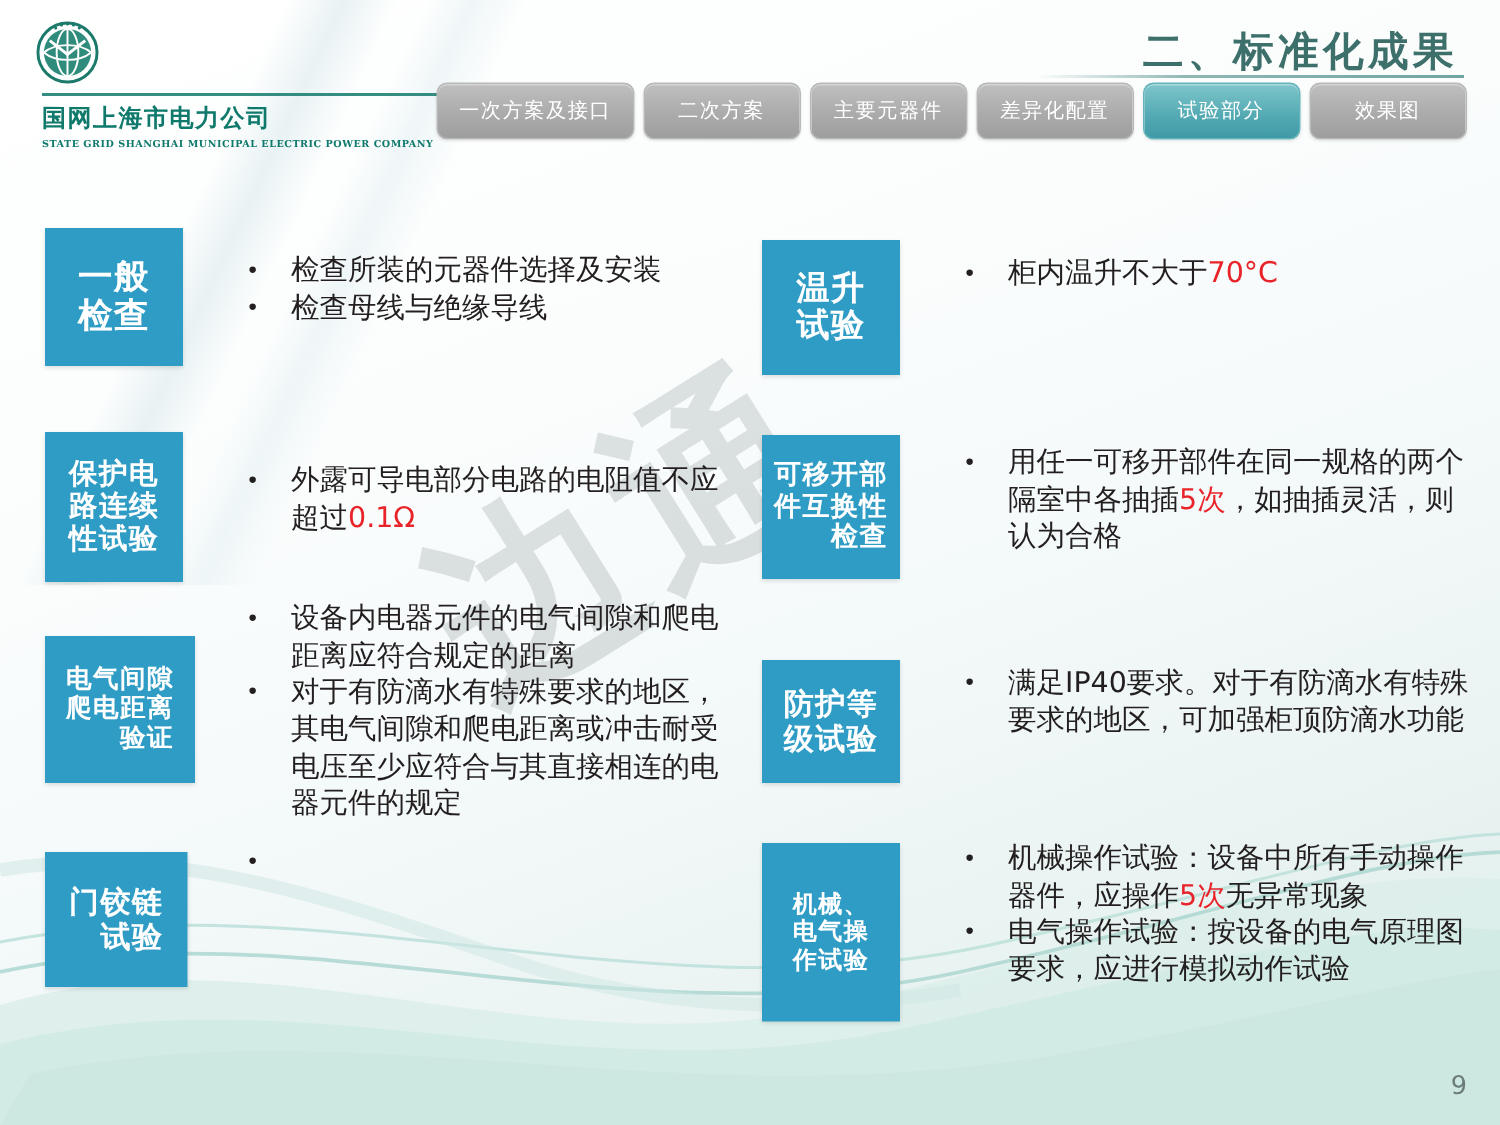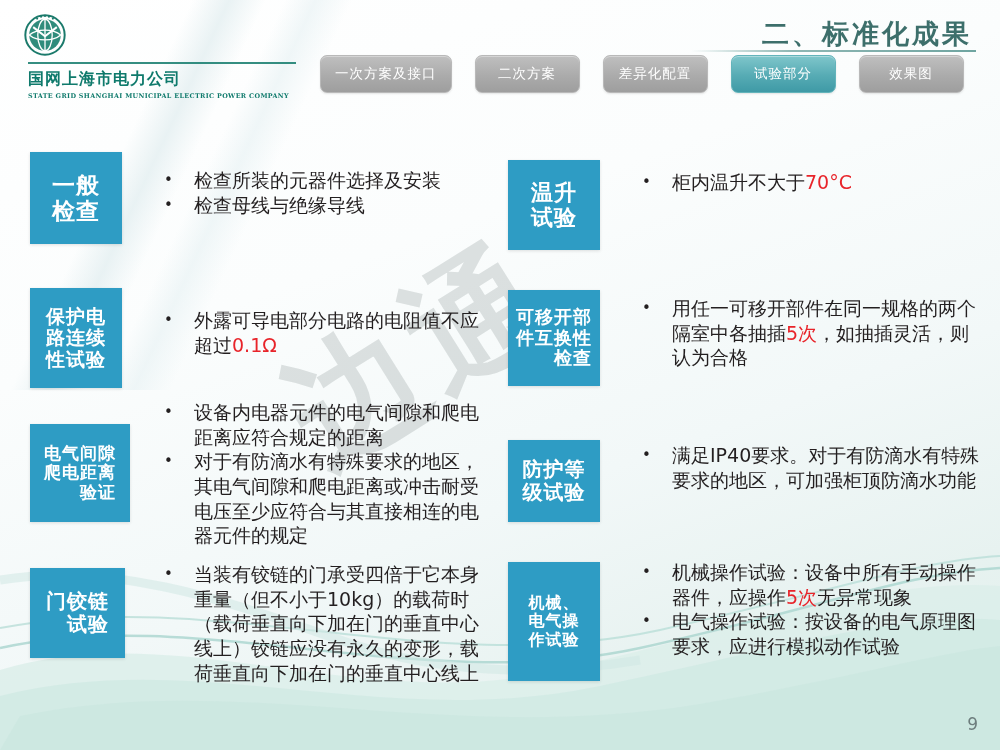--- a/index.html
+++ b/index.html
@@ -52,21 +52,21 @@
   .slide-title{
     position:absolute; right:28px; top:16px;
     font-size:27px; font-weight:bold; color:#3d6f6b; letter-spacing:3px;text-align:center;
   }
   .title-underline{
     position:absolute; right:24px; top:50px; width:285px; height:2px;
     background:linear-gradient(90deg,rgba(120,170,168,0) 0%,#8fb7b4 35%,#6fa5a1 100%);
   }
 
   
-  .tabbar{ position:absolute; left:320px; top:55px; display:flex; gap:23px; }
+  .tabbar{ position:absolute; left:291px; top:55px; display:flex; gap:6px; }
   .tab{
     height:38px; min-width:105px; padding:0 14px;
     display:flex; align-items:center; justify-content:center;
     border-radius:7px; font-size:13.5px; color:#ffffff; letter-spacing:1px;
     background:linear-gradient(180deg,#bfbfbf 0%,#ababab 55%,#9e9e9e 100%);
     border:1px solid #b9b9b9;
     box-shadow:0 1px 2px rgba(0,0,0,.10), inset 0 1px 0 rgba(255,255,255,.35);
     white-space:nowrap;
   }
   .tab.active{
@@ -134,20 +134,21 @@
     <div class="co-cn">国网上海市电力公司</div>
     <div class="co-en">STATE GRID SHANGHAI MUNICIPAL ELECTRIC POWER COMPANY</div>
   </div>
 
   <div class="slide-title">二、标准化成果</div>
   <div class="title-underline"></div>
 
   <div class="tabbar" id="tabbar">
       <div class="tab">一次方案及接口</div>
       <div class="tab">二次方案</div>
+      <div class="tab">主要元器件</div>
       <div class="tab">差异化配置</div>
       <div class="tab active">试验部分</div>
       <div class="tab">效果图</div>
     </div>
 
   <div id="content-left">
       <div class="item" style="left: 30px; top: 152px; width: 460px;">
         <div class="badge" style="position: absolute; left: 0px; top: 0px; width: 92px; height: 92px; font-size: 23px; background: rgb(46, 156, 196);">
           <div style="white-space: pre-line;">一般
 检查</div>
@@ -194,21 +195,20 @@
         </div>
       </div>
       <div class="item" style="left: 30px; top: 562px; width: 460px;">
         <div class="badge" style="position: absolute; left: 0px; top: 6px; width: 95px; height: 90px; font-size: 20px; background: rgb(46, 156, 196);">
           <div style="white-space: pre-line;">门铰链
 试验</div>
         </div>
         <div class="bullets" style="position: absolute; left: 130px; top: 0px; width: 330px;">
           <div class="bl">
             <div class="dot">•</div>
-            <div class="btxt"><span>当装有铰链的门承受四倍于它本身重量（但不小于10kg）的载荷时（载荷垂直向下加在门的垂直中心线上）铰链应没有永久的变形，载荷垂直向下加在门的垂直中心线上</span></div>
           </div>
         </div>
       </div>
     </div>
   <div id="content-right">
       <div class="item" style="left: 508px; top: 160px; width: 475px;">
         <div class="badge" style="position: absolute; left: 0px; top: 0px; width: 92px; height: 90px; font-size: 22px; background: rgb(46, 156, 196);">
           <div style="white-space: pre-line;">温升
 试验</div>
         </div>

